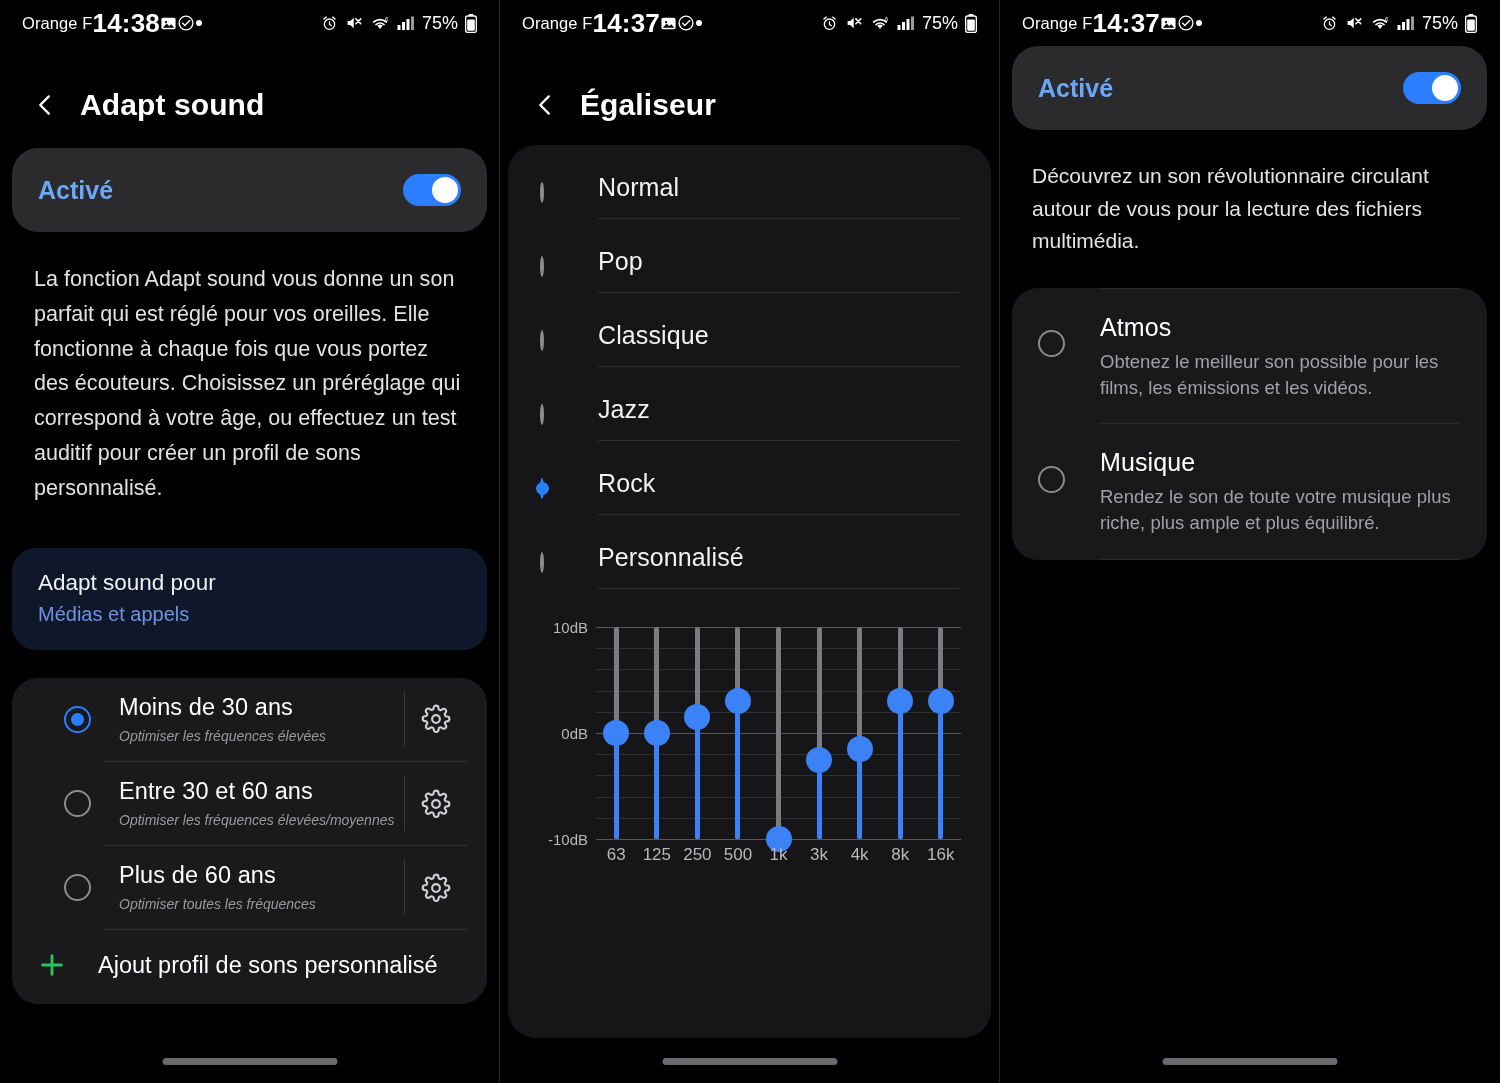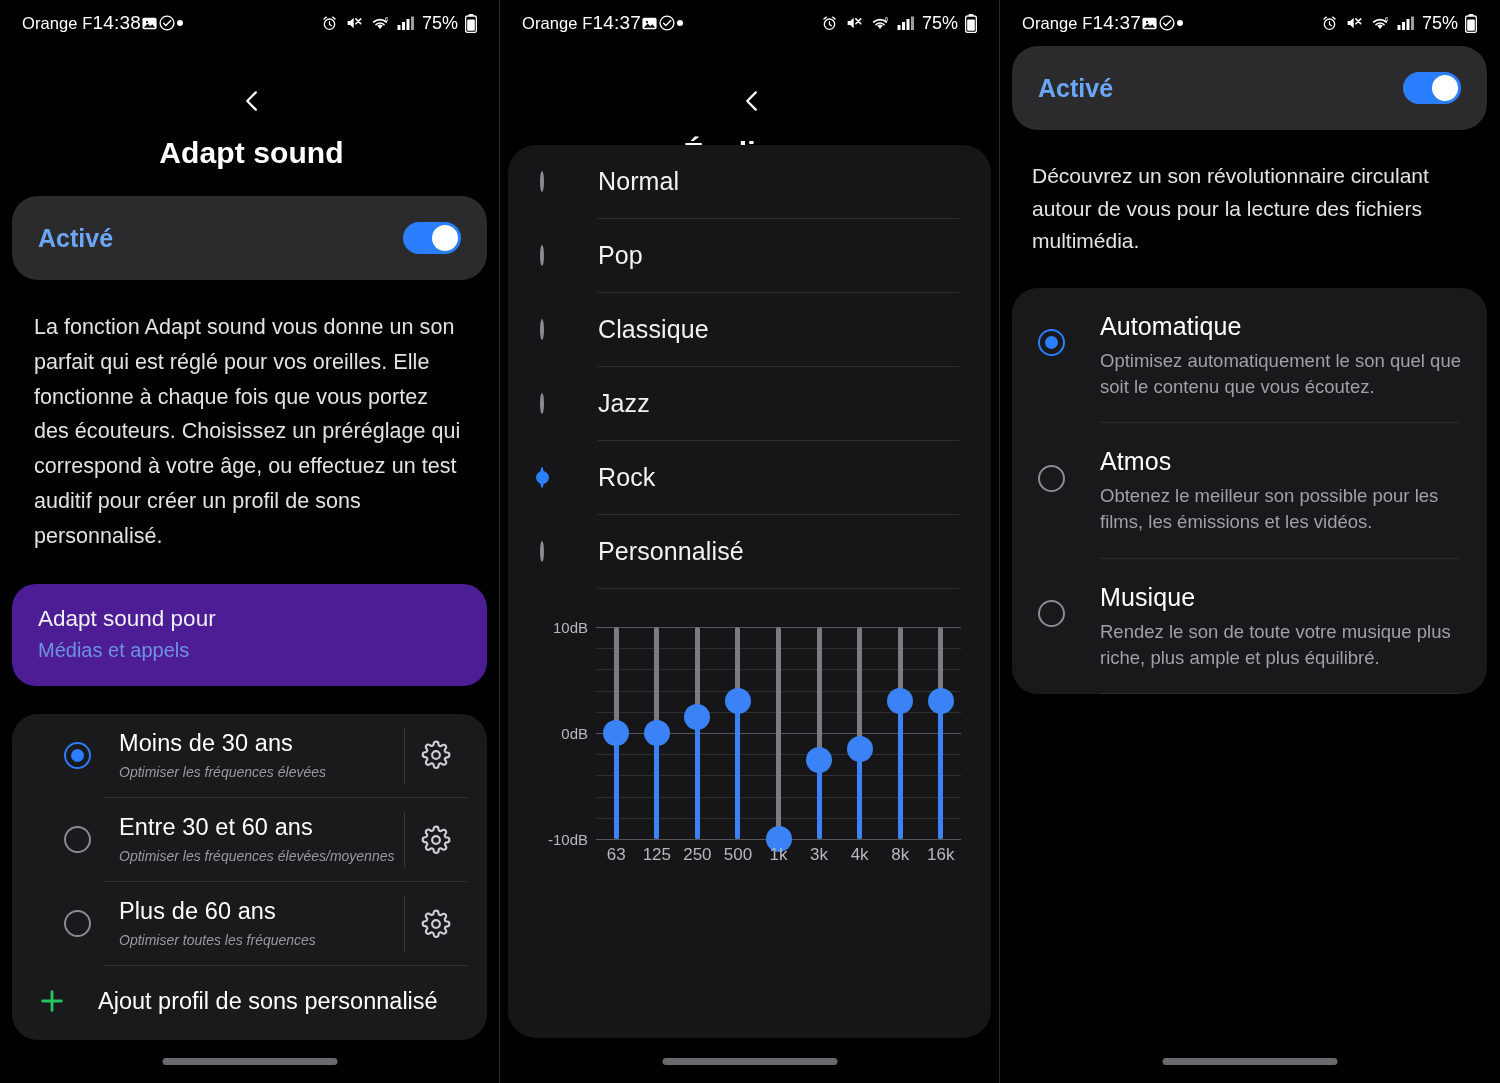--- a/index.html
+++ b/index.html
@@ -15,27 +15,27 @@
   .panel.p2 { width:501px; border-left:1px solid #2a2a2a; border-right:1px solid #2a2a2a; }
   .panel.p3 { width:499px; }
 
   
   .statusbar {
     height:46px; display:flex; align-items:center;
     padding:0 22px; font-size:17px; color:#fff;
   }
   .sb-left { display:flex; align-items:center; }
   .sb-carrier { font-size:16.5px; letter-spacing:.1px; }
-  .sb-time { font-size:19px; font-weight:400; letter-spacing:.2px; }
+  .sb-time { font-size:26px; font-weight:700; letter-spacing:.2px; }
   .sb-right { margin-left:auto; display:flex; align-items:center; gap:7px; }
   .sb-pct { font-size:18px; font-weight:500; }
   .ic { display:inline-block; line-height:0; }
 
   
-  .header { display:flex; align-items:center; gap:22px; padding:42px 28px 26px 32px;flex-direction:column; }
+  .header { display:flex; align-items:center; gap:22px; padding:42px 28px 26px 32px; }
   .back { width:26px; height:26px; flex:0 0 auto; cursor:pointer; }
   .title { font-size:30px; font-weight:700; letter-spacing:.1px; }
 
   .toggle-row {
     display:flex; align-items:center; justify-content:space-between;
     height:84px; padding:0 26px; background:#2b2b2d;
     border-radius:26px; margin:0 12px;
   }
   .toggle-label { font-size:25px; font-weight:700; color:#6ba6f7; }
   .switch {
@@ -45,21 +45,21 @@
   .switch .knob {
     position:absolute; top:3px; right:3px;
     width:26px; height:26px; border-radius:50%; background:#fff;
   }
 
   .desc {
     padding:30px 34px 18px 34px; font-size:21.5px; line-height:1.62;
     color:#e2e2e4; letter-spacing:.05px;
   }
 
-  .linkcard { margin:12px 12px 0 12px; padding:22px 26px 24px 26px; background:#4c1d95; border-radius:24px; }
+  .linkcard { margin:24px 12px 0 12px; padding:22px 26px 24px 26px; background:#0f172a; border-radius:24px; }
   .linkcard .lc-title { font-size:22.5px; color:#f0f0f2; }
   .linkcard .lc-sub { font-size:20px; color:#6f93df; margin-top:7px; }
 
   
   .radio {
     width:27px; height:27px; border-radius:50%;
     border:2px solid #8b8b90; flex:0 0 auto; position:relative;
   }
   .radio.on { border-color:#2b7fff; border-width:2.5px; }
   .radio.on::after {
@@ -80,21 +80,21 @@
   .divider { height:1px; background:#323234; margin-left:92px; margin-right:20px; }
   .add-row { display:flex; align-items:center; padding:20px 20px 18px 20px; }
   .plus { width:40px; display:flex; justify-content:center; flex:0 0 auto; }
   .add-label { font-size:23.5px; padding-left:26px; }
 
   
   .eqcard {
     position:absolute; left:8px; right:8px; top:145px; bottom:45px;
     background:#161618; border-radius:28px; overflow:hidden;
   }
-  .eq-row { display:flex; align-items:center; padding:0 32px; height:73px; }
+  .eq-row { display:flex; align-items:flex-end; padding:16px 32px; height:73px; }
   .eq-radio-wrap { width:58px; flex:0 0 auto; }
   .eq-label { font-size:25px; color:#f2f2f4; letter-spacing:.1px; }
   .eq-divider { height:1px; background:#2e2e30; margin-left:90px; margin-right:32px; }
 
   
   .graph { position:relative; margin:38px 24px 0 24px; height:252px; }
   .g-ylabels { position:absolute; left:0; top:0; width:56px; height:212px; }
   .g-ylabel { position:absolute; right:0; font-size:15px; color:#b8b8bc; transform:translateY(-50%); }
   .g-plot { position:absolute; left:64px; right:6px; top:0; height:212px; }
   .g-hline { position:absolute; left:0; right:0; height:1px; background:#2f2f31; }
@@ -550,29 +550,20 @@
       <span class="toggle-label">Activé</span>
       <span class="switch">
           <span class="knob"></span>
         </span>
     </div>
 
     <div class="dolby-desc">Découvrez un son révolutionnaire circulant autour de vous pour la lecture des fichiers multimédia.</div>
 
     <div class="mode-card">
 
-      <div class="mode-row">
-        <span class="mode-radio-wrap">
-            <span class="radio on"></span>
-          </span>
-        <span class="mode-texts">
-          <span class="mode-title" style="display:block">Automatique</span>
-          <span class="mode-sub" style="display:block">Optimisez automatiquement le son quel que soit le contenu que vous écoutez.</span>
-        </span>
-      </div>
       <div class="mode-divider"></div>
 
       <div class="mode-row">
         <span class="mode-radio-wrap">
             <span class="radio"></span>
           </span>
         <span class="mode-texts">
           <span class="mode-title" style="display:block">Atmos</span>
           <span class="mode-sub" style="display:block">Obtenez le meilleur son possible pour les films, les émissions et les vidéos.</span>
         </span>

